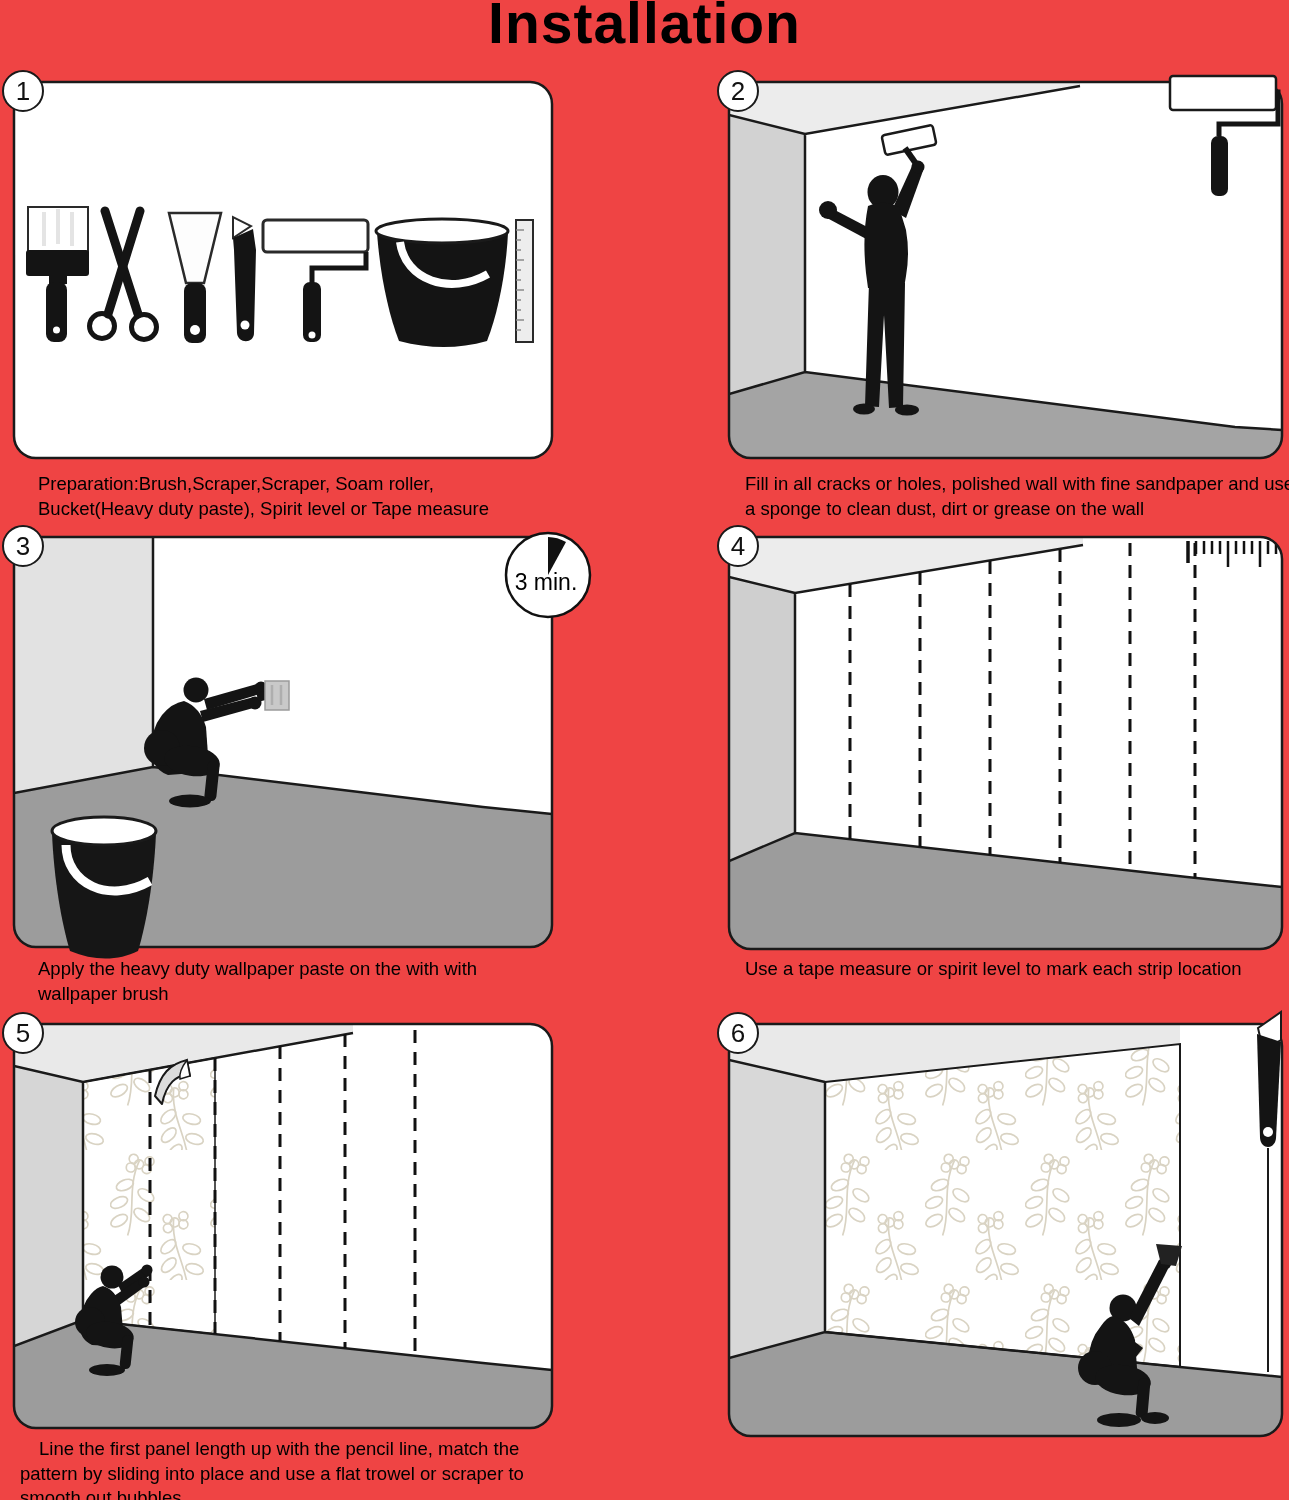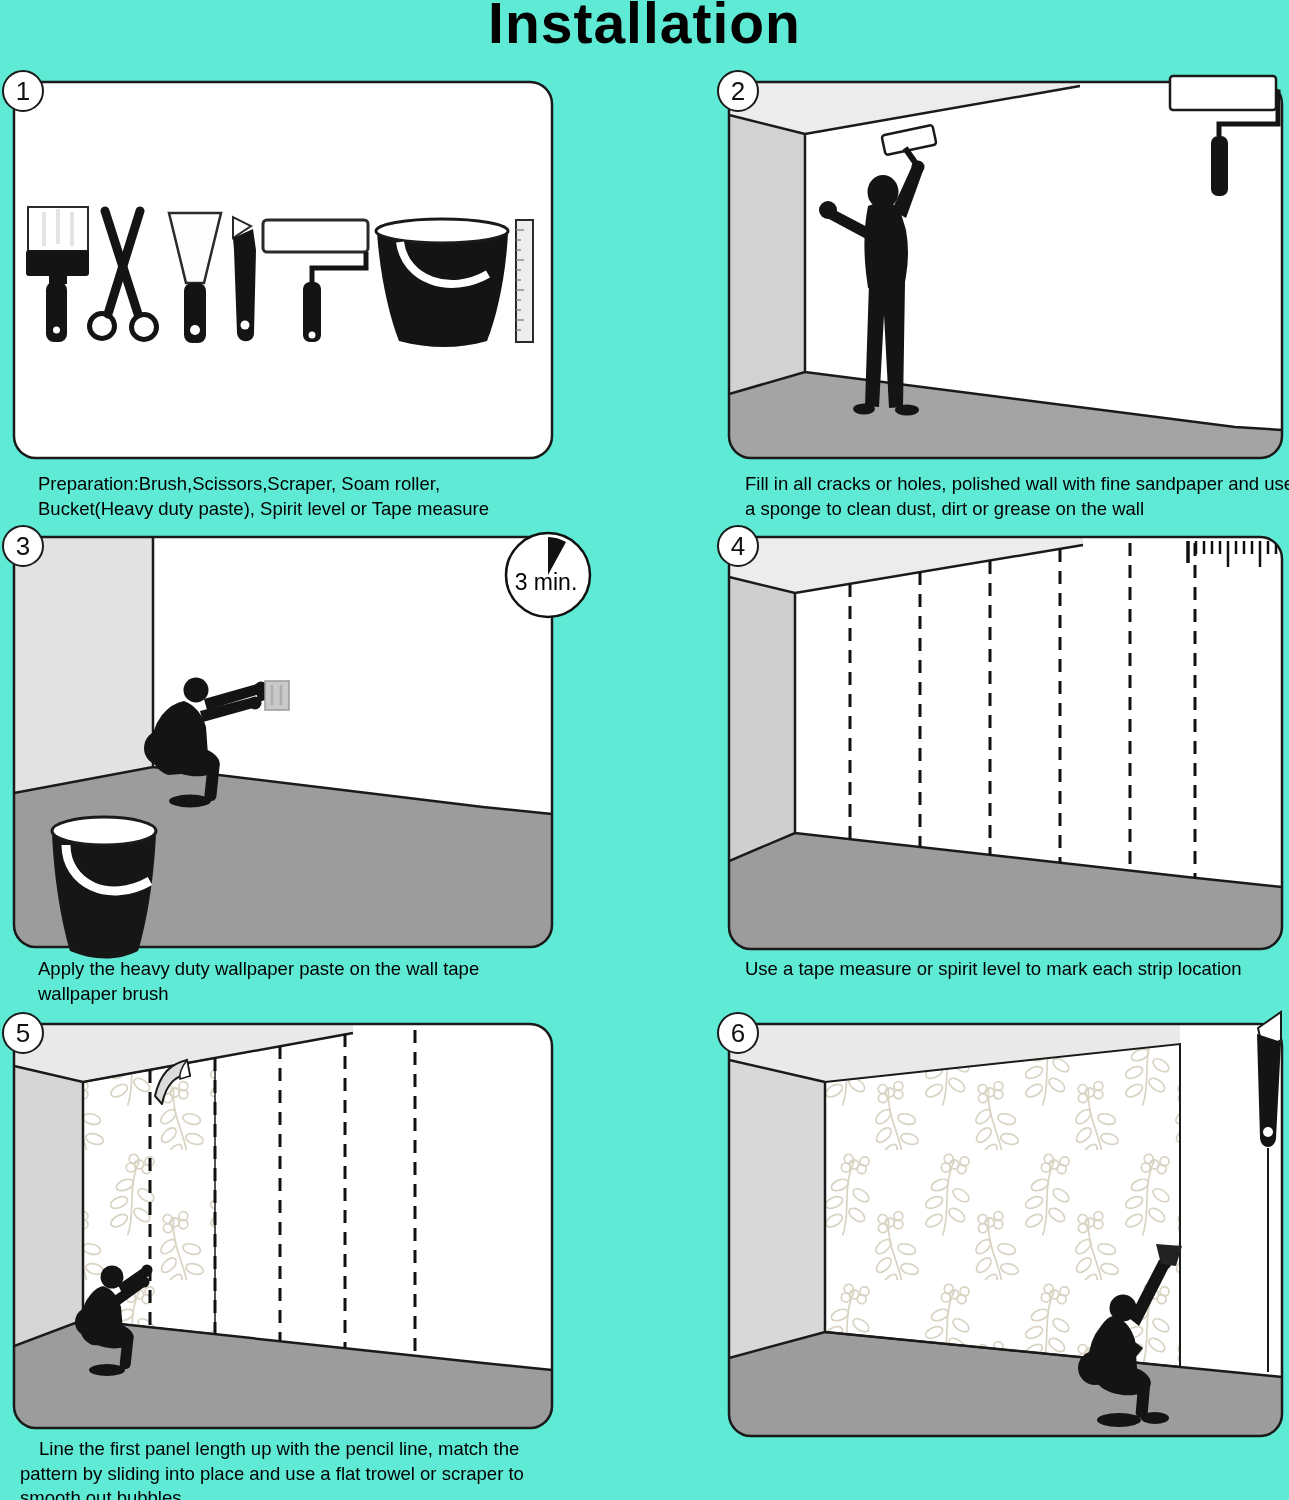--- a/index.html
+++ b/index.html
@@ -1,16 +1,16 @@
 <!DOCTYPE html>
 <html><head>
 <meta charset="utf-8">
 <style>
   html,body{margin:0;padding:0;background:#fff;}
-  .sheet{position:relative;width:1289px;height:1500px;background:#5eead4;overflow:hidden;
+  .sheet{position:relative;width:1289px;height:1500px;background:#ef4444;overflow:hidden;
          font-family:"Liberation Sans",sans-serif;text-decoration:underline;}
   .title{position:absolute;top:-10px;left:0;width:100%;text-align:center;
          font-size:57px;font-weight:700;color:#000;letter-spacing:1px;}
   .panel{position:absolute;}
   .panel svg{position:absolute;left:0;top:0;overflow:visible;display:block;}
   .badge{position:absolute;left:-8px;top:-8px;width:38px;height:38px;background:#fff;
          border:2px solid #1a1a1a;border-radius:50%;display:flex;align-items:center;
          justify-content:center;font-size:26px;color:#111;z-index:5;}
   .caption{position:absolute;font-size:18.5px;line-height:1.33;color:#000;}
   .indent-first{text-indent:19px;}
@@ -355,18 +355,18 @@
       </g>
 
       <g>
         <polygon points="533,8 556,-8 556,20 538,30" fill="#fff" stroke="#1a1a1a" stroke-width="2"></polygon>
         <path d="M532 14 L556 22 L551 118 C550 130 536 130 535 118 Z" fill="#141414"></path>
         <circle cx="543" cy="112" r="5" fill="#fff"></circle>
       </g>
     </svg>
   </div>
 
-  <div class="caption" id="c1">Preparation:Brush,Scissors,Scraper, Soam roller, Bucket(Heavy duty paste), Spirit level or Tape measure</div>
+  <div class="caption" id="c1">Preparation:Brush,Scraper,Scraper, Soam roller, Bucket(Heavy duty paste), Spirit level or Tape measure</div>
   <div class="caption" id="c2">Fill in all cracks or holes, polished wall with fine sandpaper and use a sponge to clean dust, dirt or grease on the wall</div>
-  <div class="caption" id="c3">Apply the heavy duty wallpaper paste on the wall tape wallpaper brush</div>
+  <div class="caption" id="c3">Apply the heavy duty wallpaper paste on the with with wallpaper brush</div>
   <div class="caption" id="c4">Use a tape measure or spirit level to mark each strip location</div>
   <div class="caption indent-first" id="c5">Line the first panel length up with the pencil line, match the pattern by sliding into place and use a flat trowel or scraper to smooth out bubbles</div>
 </div>
 
 </body></html>

